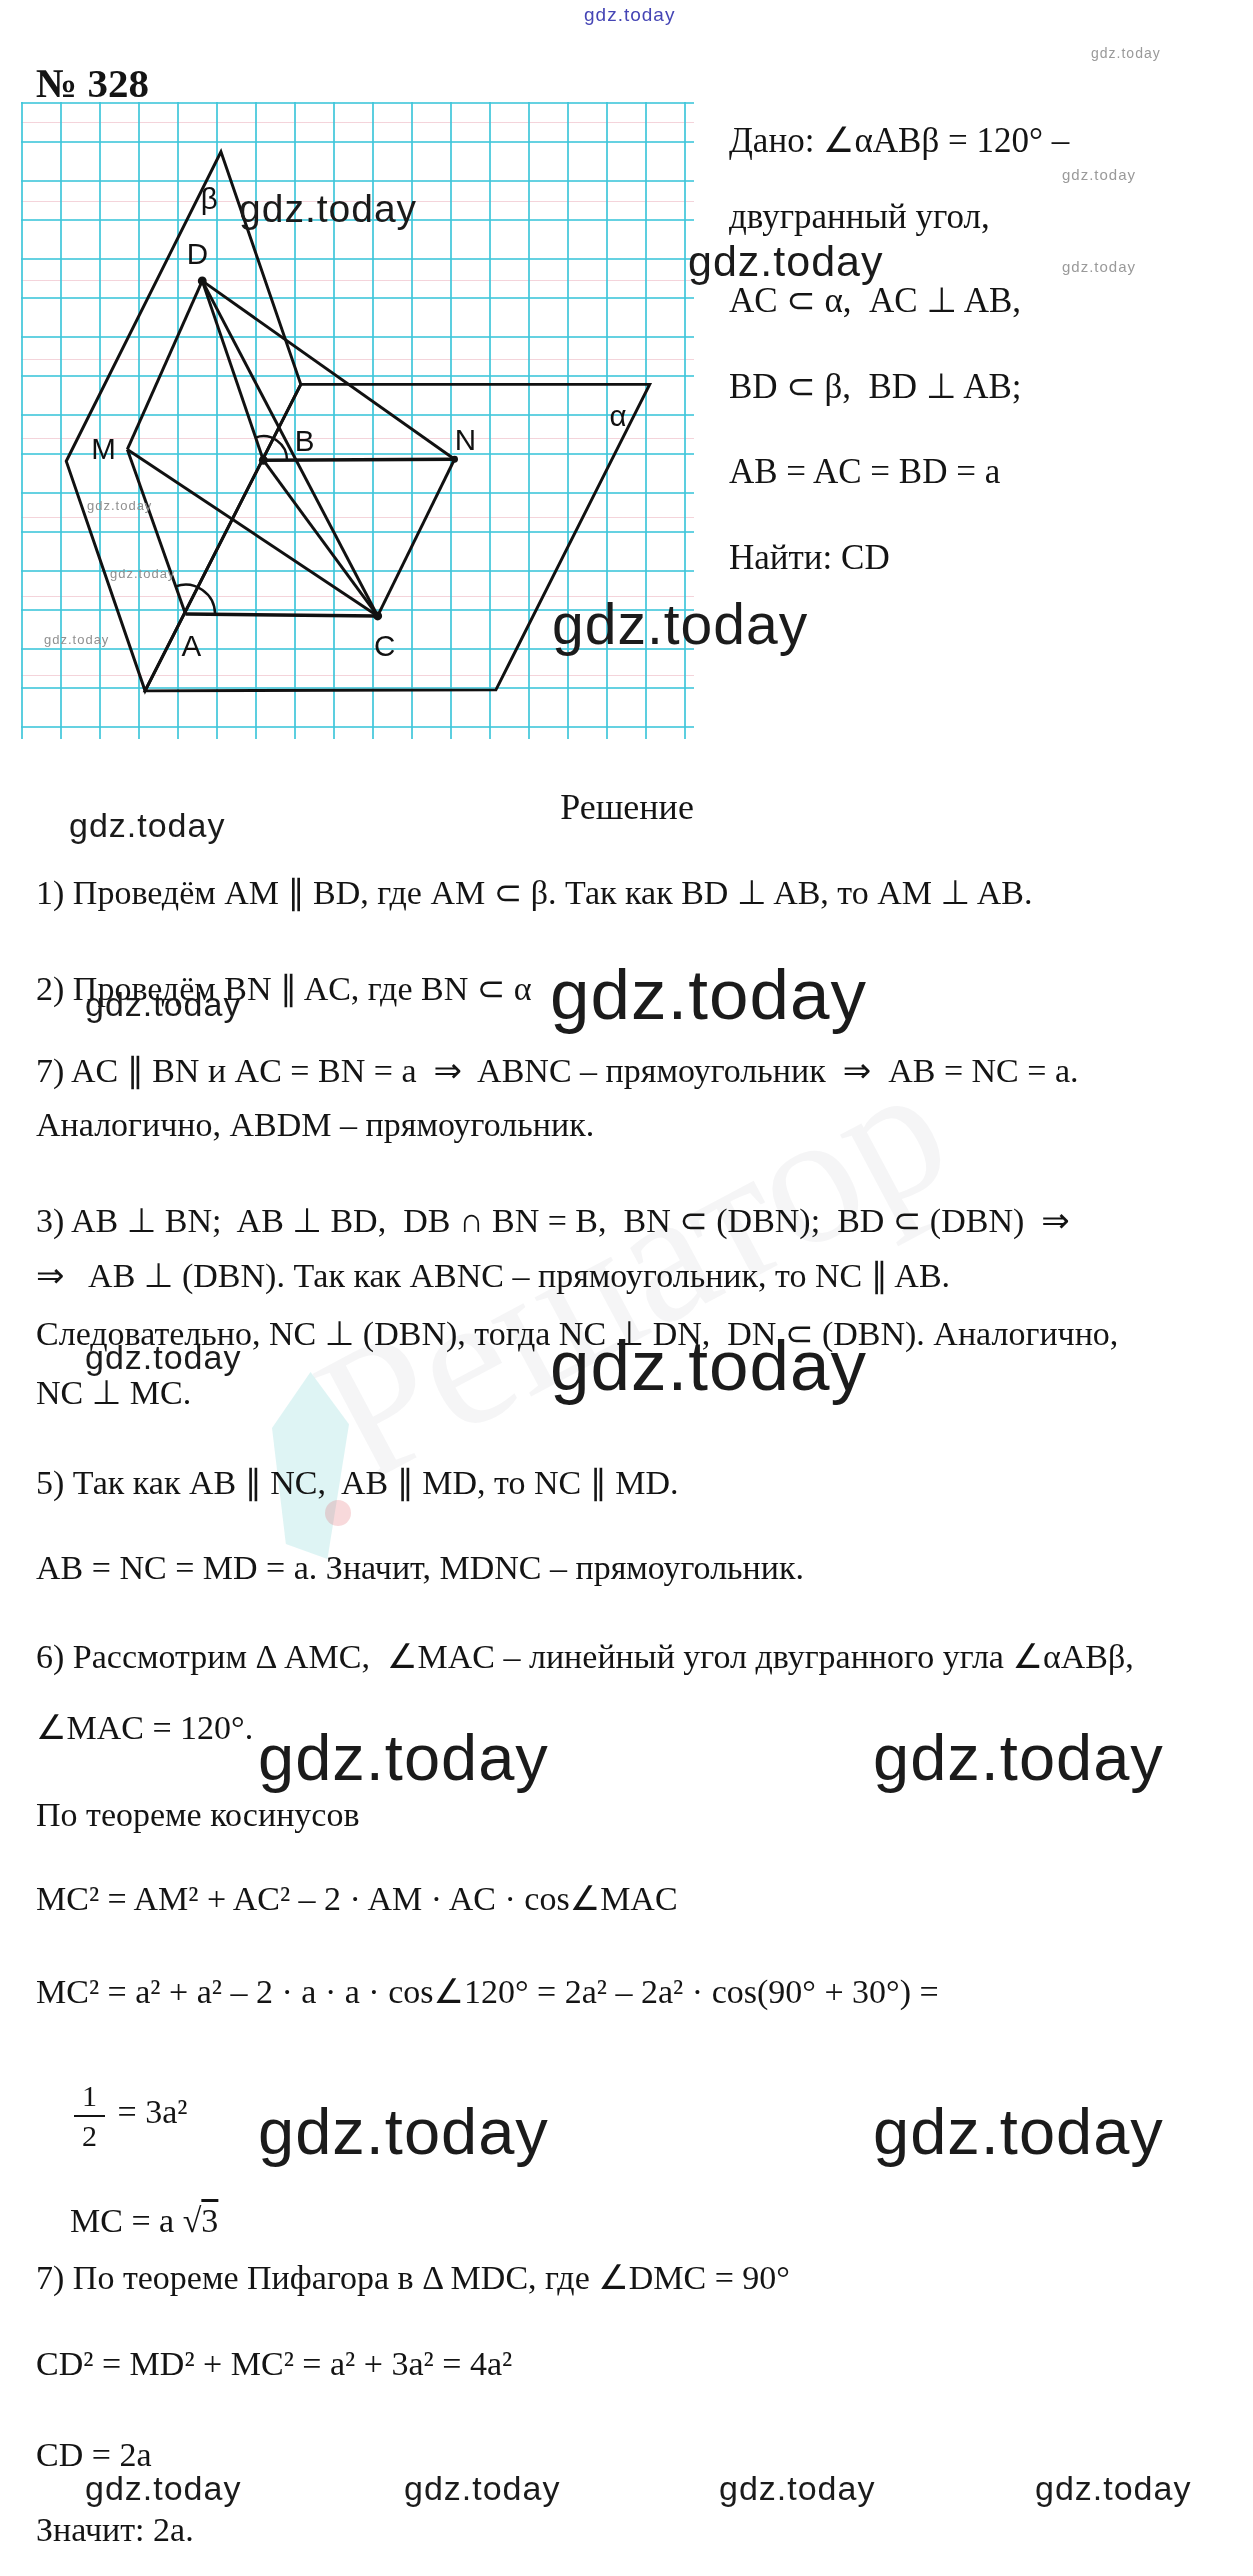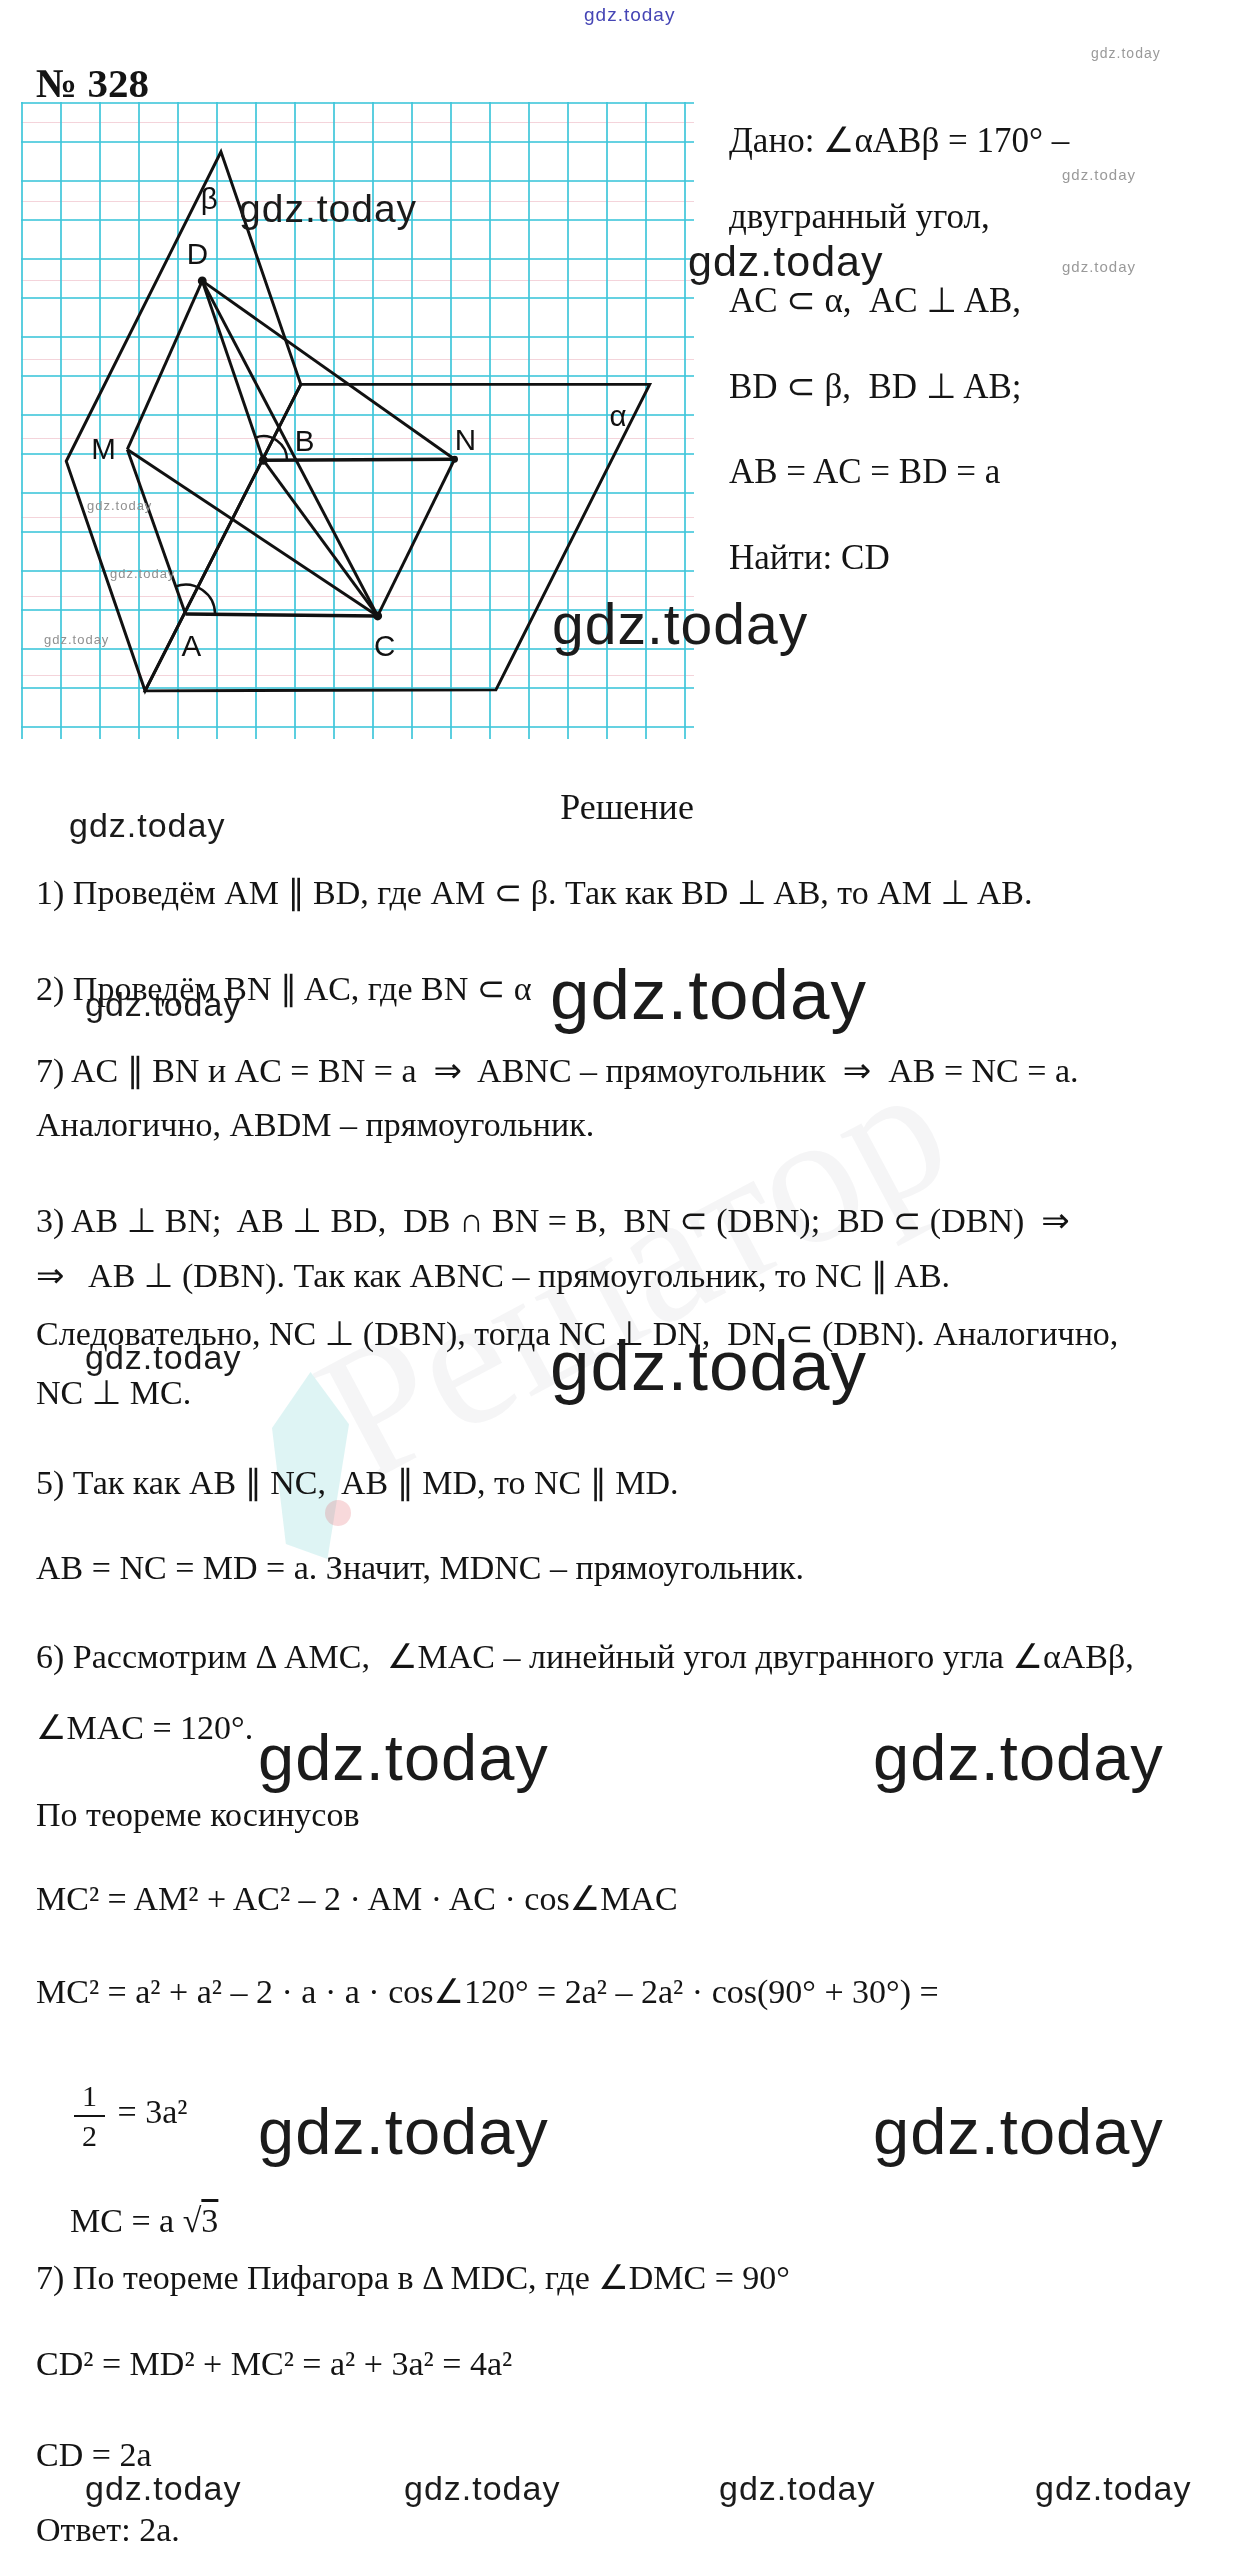--- a/index.html
+++ b/index.html
@@ -99,21 +99,21 @@
   <text x="627" y="432" text-anchor="middle" font-size="33">α</text>
 </svg>
 
 <div class="abs wm" style="left:239px; top:187px; font-size:39px;">gdz.today</div>
 <div class="abs wm" style="left:552px; top:591px; font-size:57px;">gdz.today</div>
 <div class="abs wm wm-faintgray" style="left:87px;  top:498px; font-size:13px;">gdz.today</div>
 <div class="abs wm wm-faintgray" style="left:110px; top:566px; font-size:13px;">gdz.today</div>
 <div class="abs wm wm-faintgray" style="left:44px;  top:632px; font-size:13px;">gdz.today</div>
 
 <div>
-  <div class="given-line" style="top:120px;">Дано: ∠αABβ = 170° –</div>
+  <div class="given-line" style="top:120px;">Дано: ∠αABβ = 120° –</div>
   <div class="given-line" style="top:197px;">двугранный угол,</div>
   <div class="given-line" style="top:280px;">AC ⊂ α,  AC ⊥ AB,</div>
   <div class="given-line" style="top:366px;">BD ⊂ β,  BD ⊥ AB;</div>
   <div class="given-line" style="top:452px;">AB = AC = BD = a</div>
   <div class="given-line" style="top:538px;">Найти: CD</div>
 
   <div class="abs wm" style="left:688px; top:237px; font-size:43px;">gdz.today</div>
   <div class="abs wm wm-tiny" style="left:1062px; top:166px; font-size:15px;">gdz.today</div>
   <div class="abs wm wm-tiny" style="left:1062px; top:258px; font-size:15px;">gdz.today</div>
 </div>
@@ -163,15 +163,15 @@
 
   <div class="line" style="top:2257px;">7) По теореме Пифагора в Δ MDC, где ∠DMC = 90°</div>
   <div class="line" style="top:2345px;">CD² = MD² + MC² = a² + 3a² = 4a²</div>
   <div class="line" style="top:2436px;">CD = 2a</div>
 
   <div class="abs wm" style="left:85px;   top:2469px; font-size:34px;">gdz.today</div>
   <div class="abs wm" style="left:404px;  top:2469px; font-size:34px;">gdz.today</div>
   <div class="abs wm" style="left:719px;  top:2469px; font-size:34px;">gdz.today</div>
   <div class="abs wm" style="left:1035px; top:2469px; font-size:34px;">gdz.today</div>
 
-  <div class="line" style="top:2511px;">Ответ: 2a.</div>
+  <div class="line" style="top:2511px;">Значит: 2a.</div>
 </div>
 
 
 </body></html>

